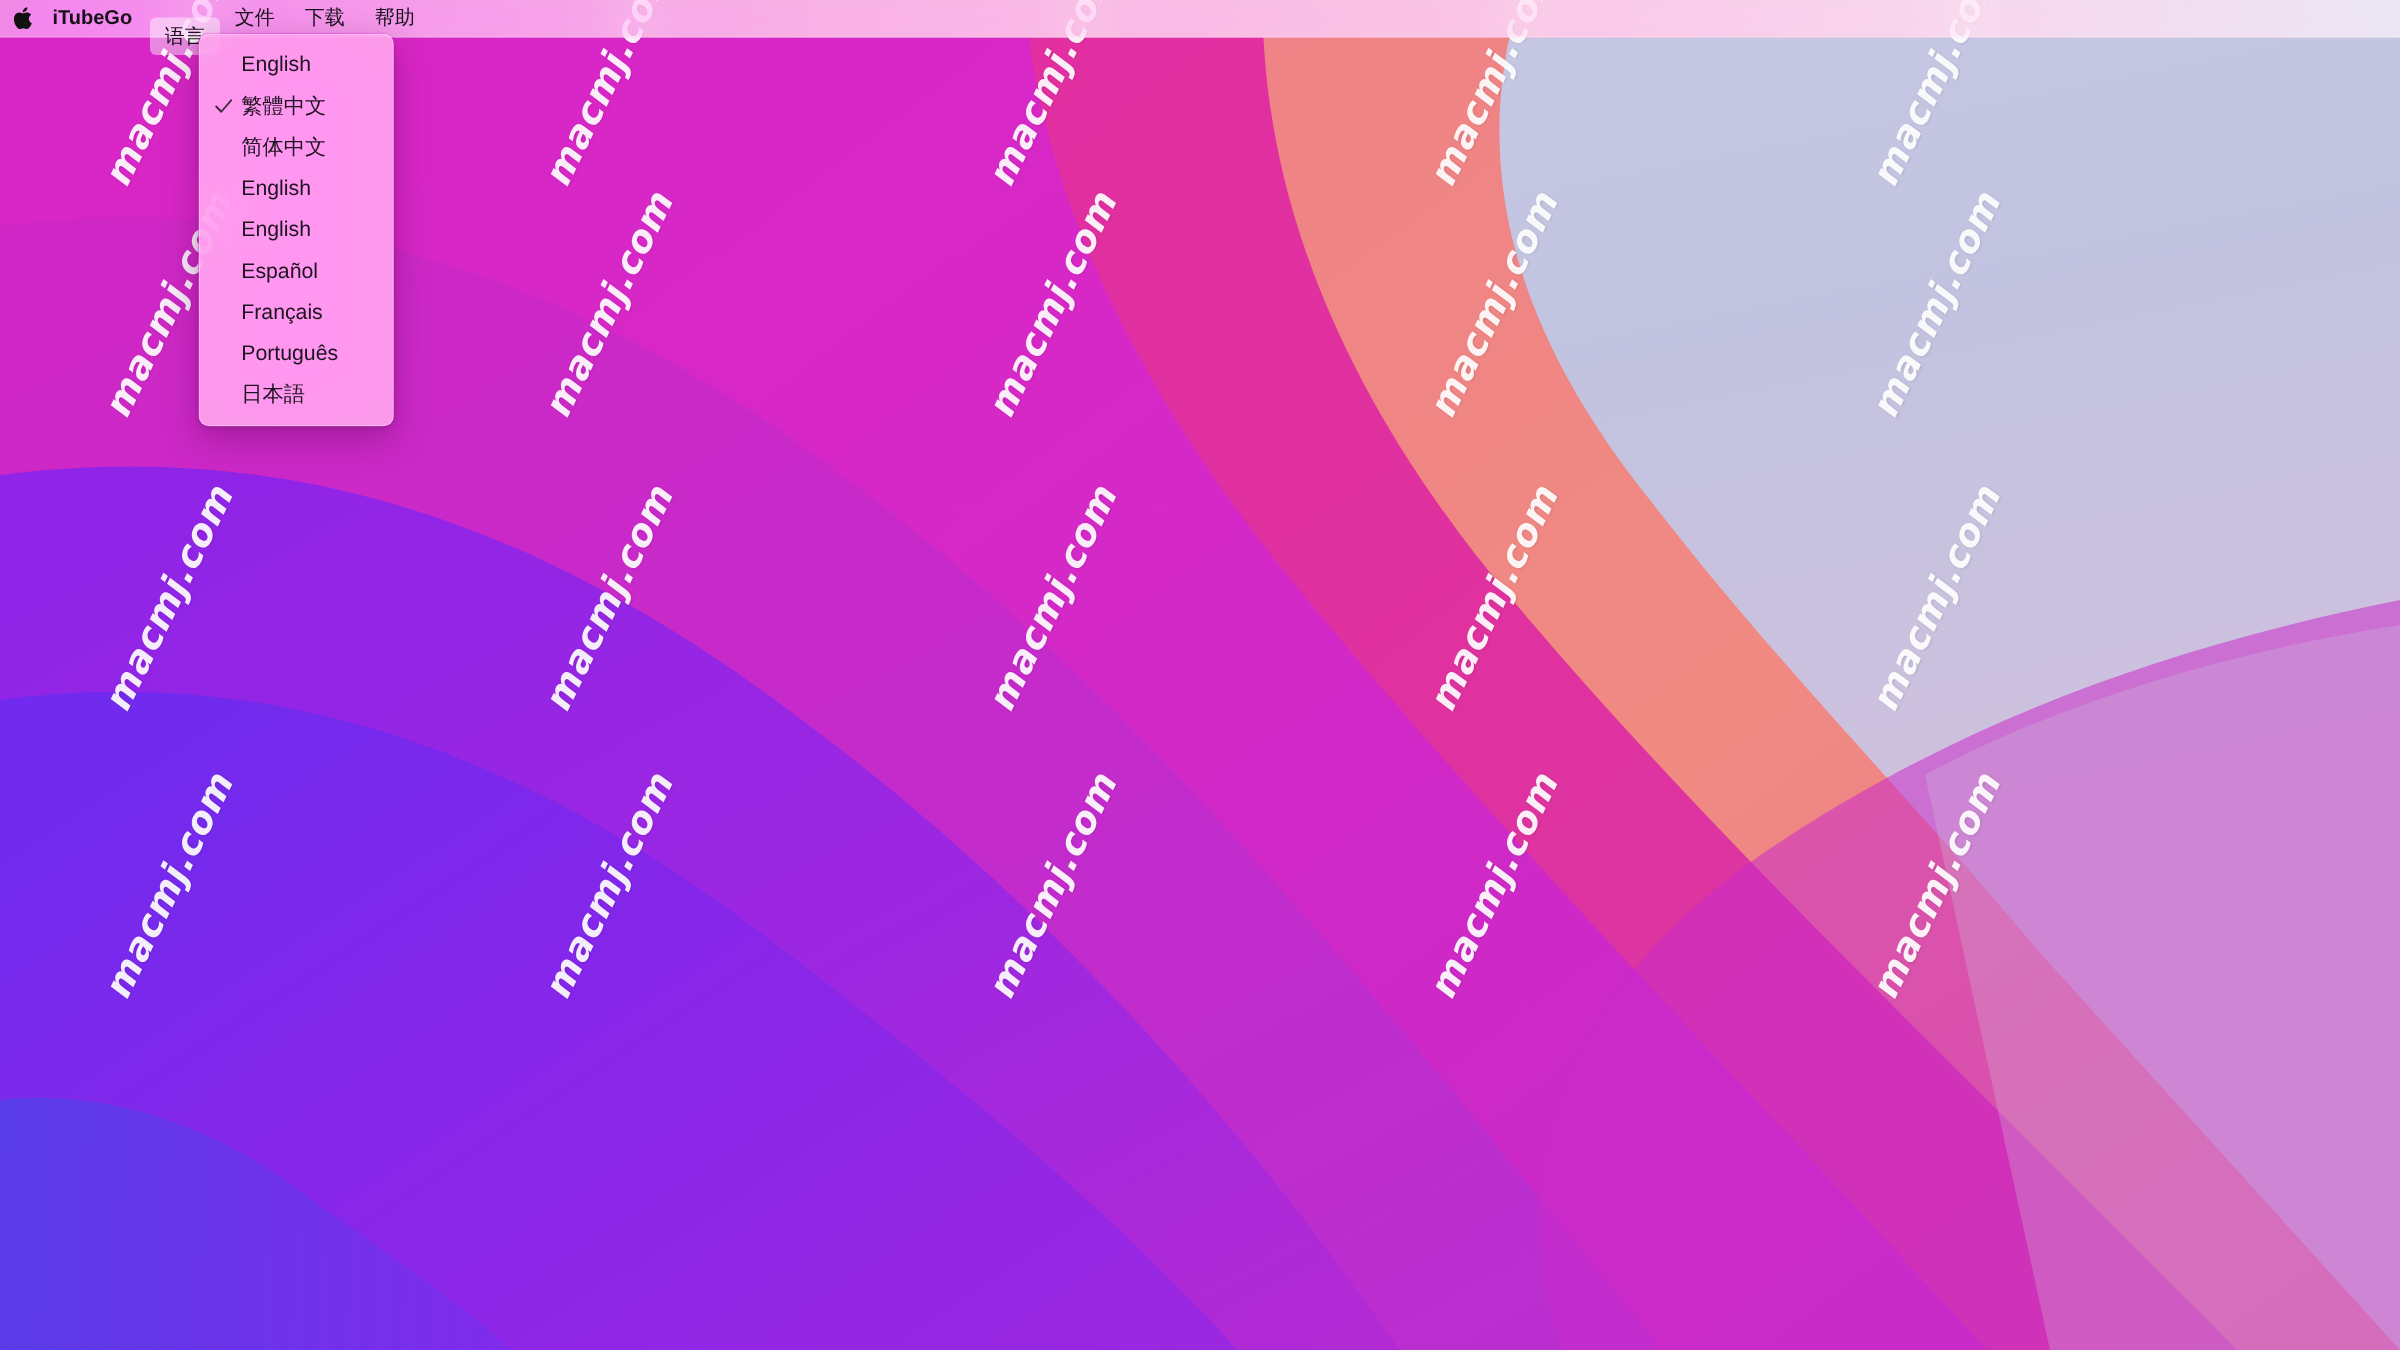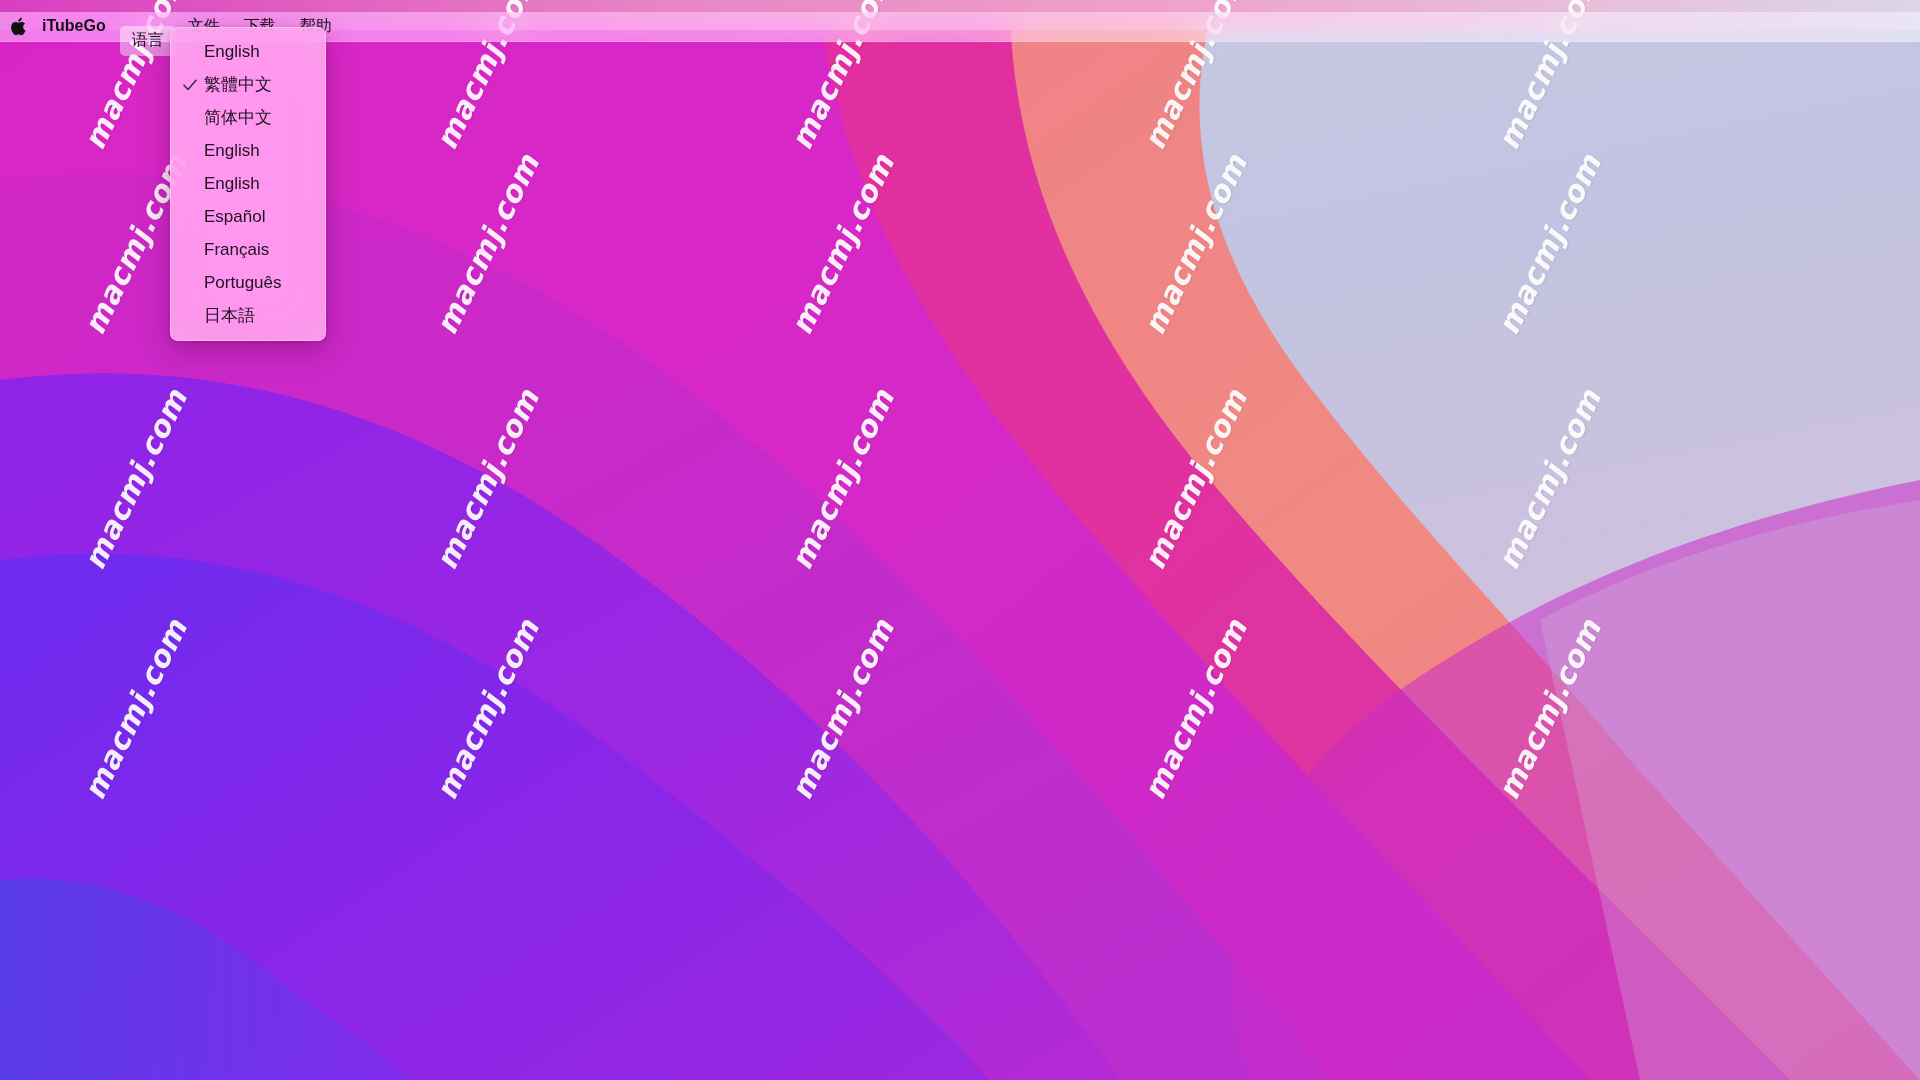--- a/index.html
+++ b/index.html
@@ -29,25 +29,25 @@
     letter-spacing:0.5px;
     transform:rotate(-64deg);
     transform-origin:center center;
     white-space:nowrap;
     text-shadow:0 1px 2px rgba(0,0,0,0.10);
     font-family:"DejaVu Sans","Liberation Sans",sans-serif;
   }
 
   
   #menubar {
-    position:absolute; top:12px; left:0; width:1920px; height:30px;
+    position:absolute; top:0; left:0; width:1920px; height:30px;
     background:rgba(255,255,255,0.42);
     backdrop-filter:saturate(180%) blur(20px);
     -webkit-backdrop-filter:saturate(180%) blur(20px);
-    display:flex; align-items:flex-end;
+    display:flex; align-items:center;
     z-index:50;
     border-bottom:1px solid rgba(255,255,255,0.18);
   }
   #menubar-left { display:flex; align-items:center; height:30px; }
   .apple-logo {
     width:36px; height:30px;
     display:flex; align-items:center; justify-content:center;
     cursor:default;
   }
   .apple-logo svg { display:block; }
@@ -62,21 +62,21 @@
   .mb-item.app-name { font-weight:bold; padding-left:6px; padding-right:14px; }
   .mb-item.active {
     background:rgba(255,255,255,0.45);
     border-radius:5px;
     margin-top:29px;
   }
 
   
   #lang-menu {
     position:absolute;
-    left:170px; top:27px;
+    left:159px; top:27px;
     width:156px;
     padding:7px 0 8px 0;
     background:rgba(255,175,236,0.86);
     backdrop-filter:saturate(190%) blur(28px);
     -webkit-backdrop-filter:saturate(190%) blur(28px);
     border-radius:8px;
     border:0.5px solid rgba(255,255,255,0.30);
     box-shadow:0 10px 30px rgba(60,0,50,0.30), 0 1px 4px rgba(60,0,50,0.18);
     z-index:60;
   }

